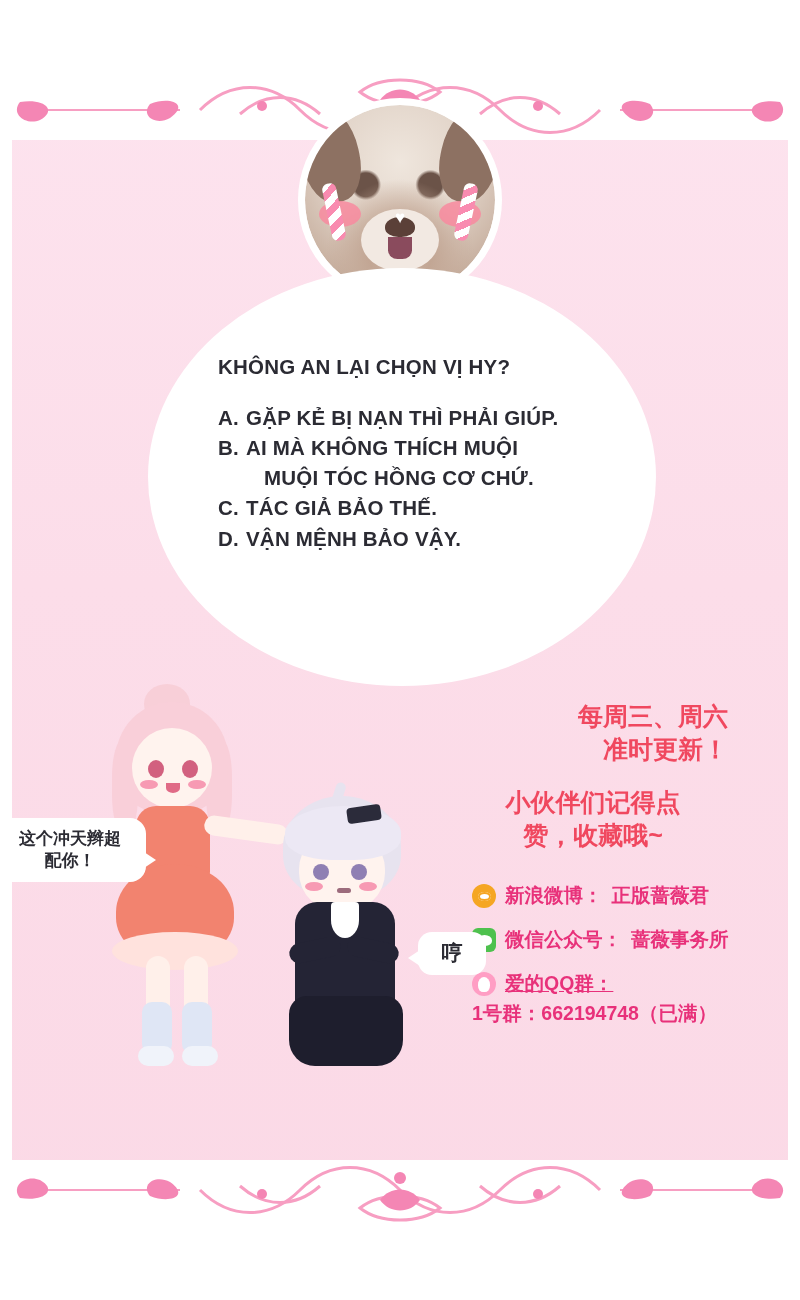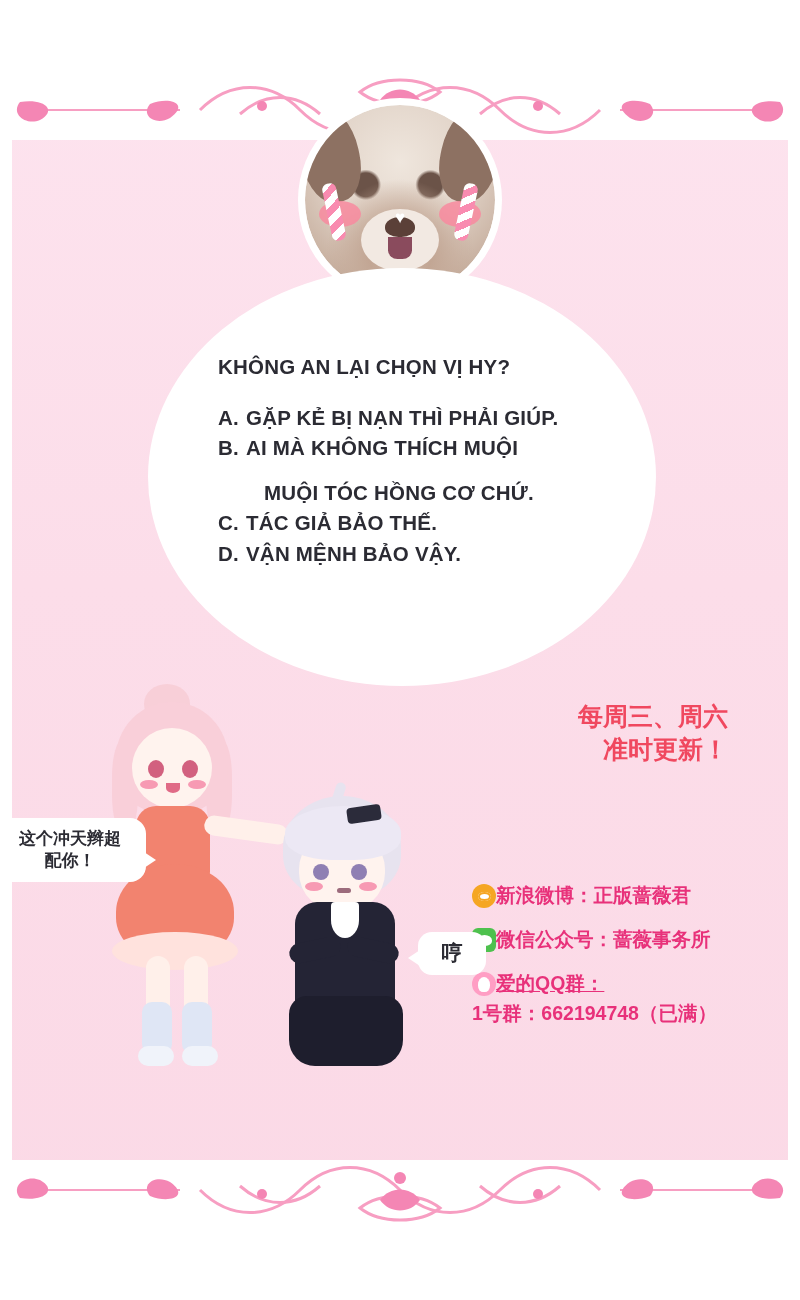--- a/index.html
+++ b/index.html
@@ -200,20 +200,21 @@
     top: 884px;
     width: 310px;
     color: #e8317a;
     font-size: 19.5px;
     font-weight: 700;
     line-height: 1.2;
   }
   .contact-row {
     display: flex;
     align-items: center;
+    gap: 9px;
     margin-bottom: 20px;
   }
   .ico {
     flex: 0 0 auto;
     width: 24px;
     height: 24px;
     border-radius: 6px;
     display: inline-flex;
     align-items: center;
     justify-content: center;
@@ -429,38 +430,42 @@
       <li>
         <span class="ans-key">A.</span>
         <span class="ans-text">GẶP KẺ BỊ NẠN THÌ PHẢI GIÚP.</span>
       </li>
       <li>
         <span class="ans-key">B.</span>
         <span class="ans-text">AI MÀ KHÔNG THÍCH MUỘI</span>
       </li>
       <li>
         <span class="ans-key"></span>
-        <span class="ans-text" style="padding-left:18px;margin-top:15px;">MUỘI TÓC HỒNG CƠ CHỨ.</span>
+        <span class="ans-text" style="padding-left:18px;">MUỘI TÓC HỒNG CƠ CHỨ.</span>
       </li>
       <li>
         <span class="ans-key">C.</span>
         <span class="ans-text">TÁC GIẢ BẢO THẾ.</span>
       </li>
       <li>
         <span class="ans-key">D.</span>
         <span class="ans-text">VẬN MỆNH BẢO VẬY.</span>
       </li>
     </ul>
   </div>
 
   <div class="notice-1">
     <div>每周三、周六</div>
     <div>准时更新！</div>
   </div>
 
+  <div class="notice-2">
+    <div>小伙伴们记得点</div>
+    <div>赞，收藏哦~</div>
+  </div>
 
   <div class="contact-block">
     <div class="contact-row">
       <span class="ico weibo"></span>
       <span>新浪微博：</span>
       <span>正版蔷薇君</span>
     </div>
     <div class="contact-row">
       <span class="ico wechat"></span>
       <span>微信公众号：</span>

